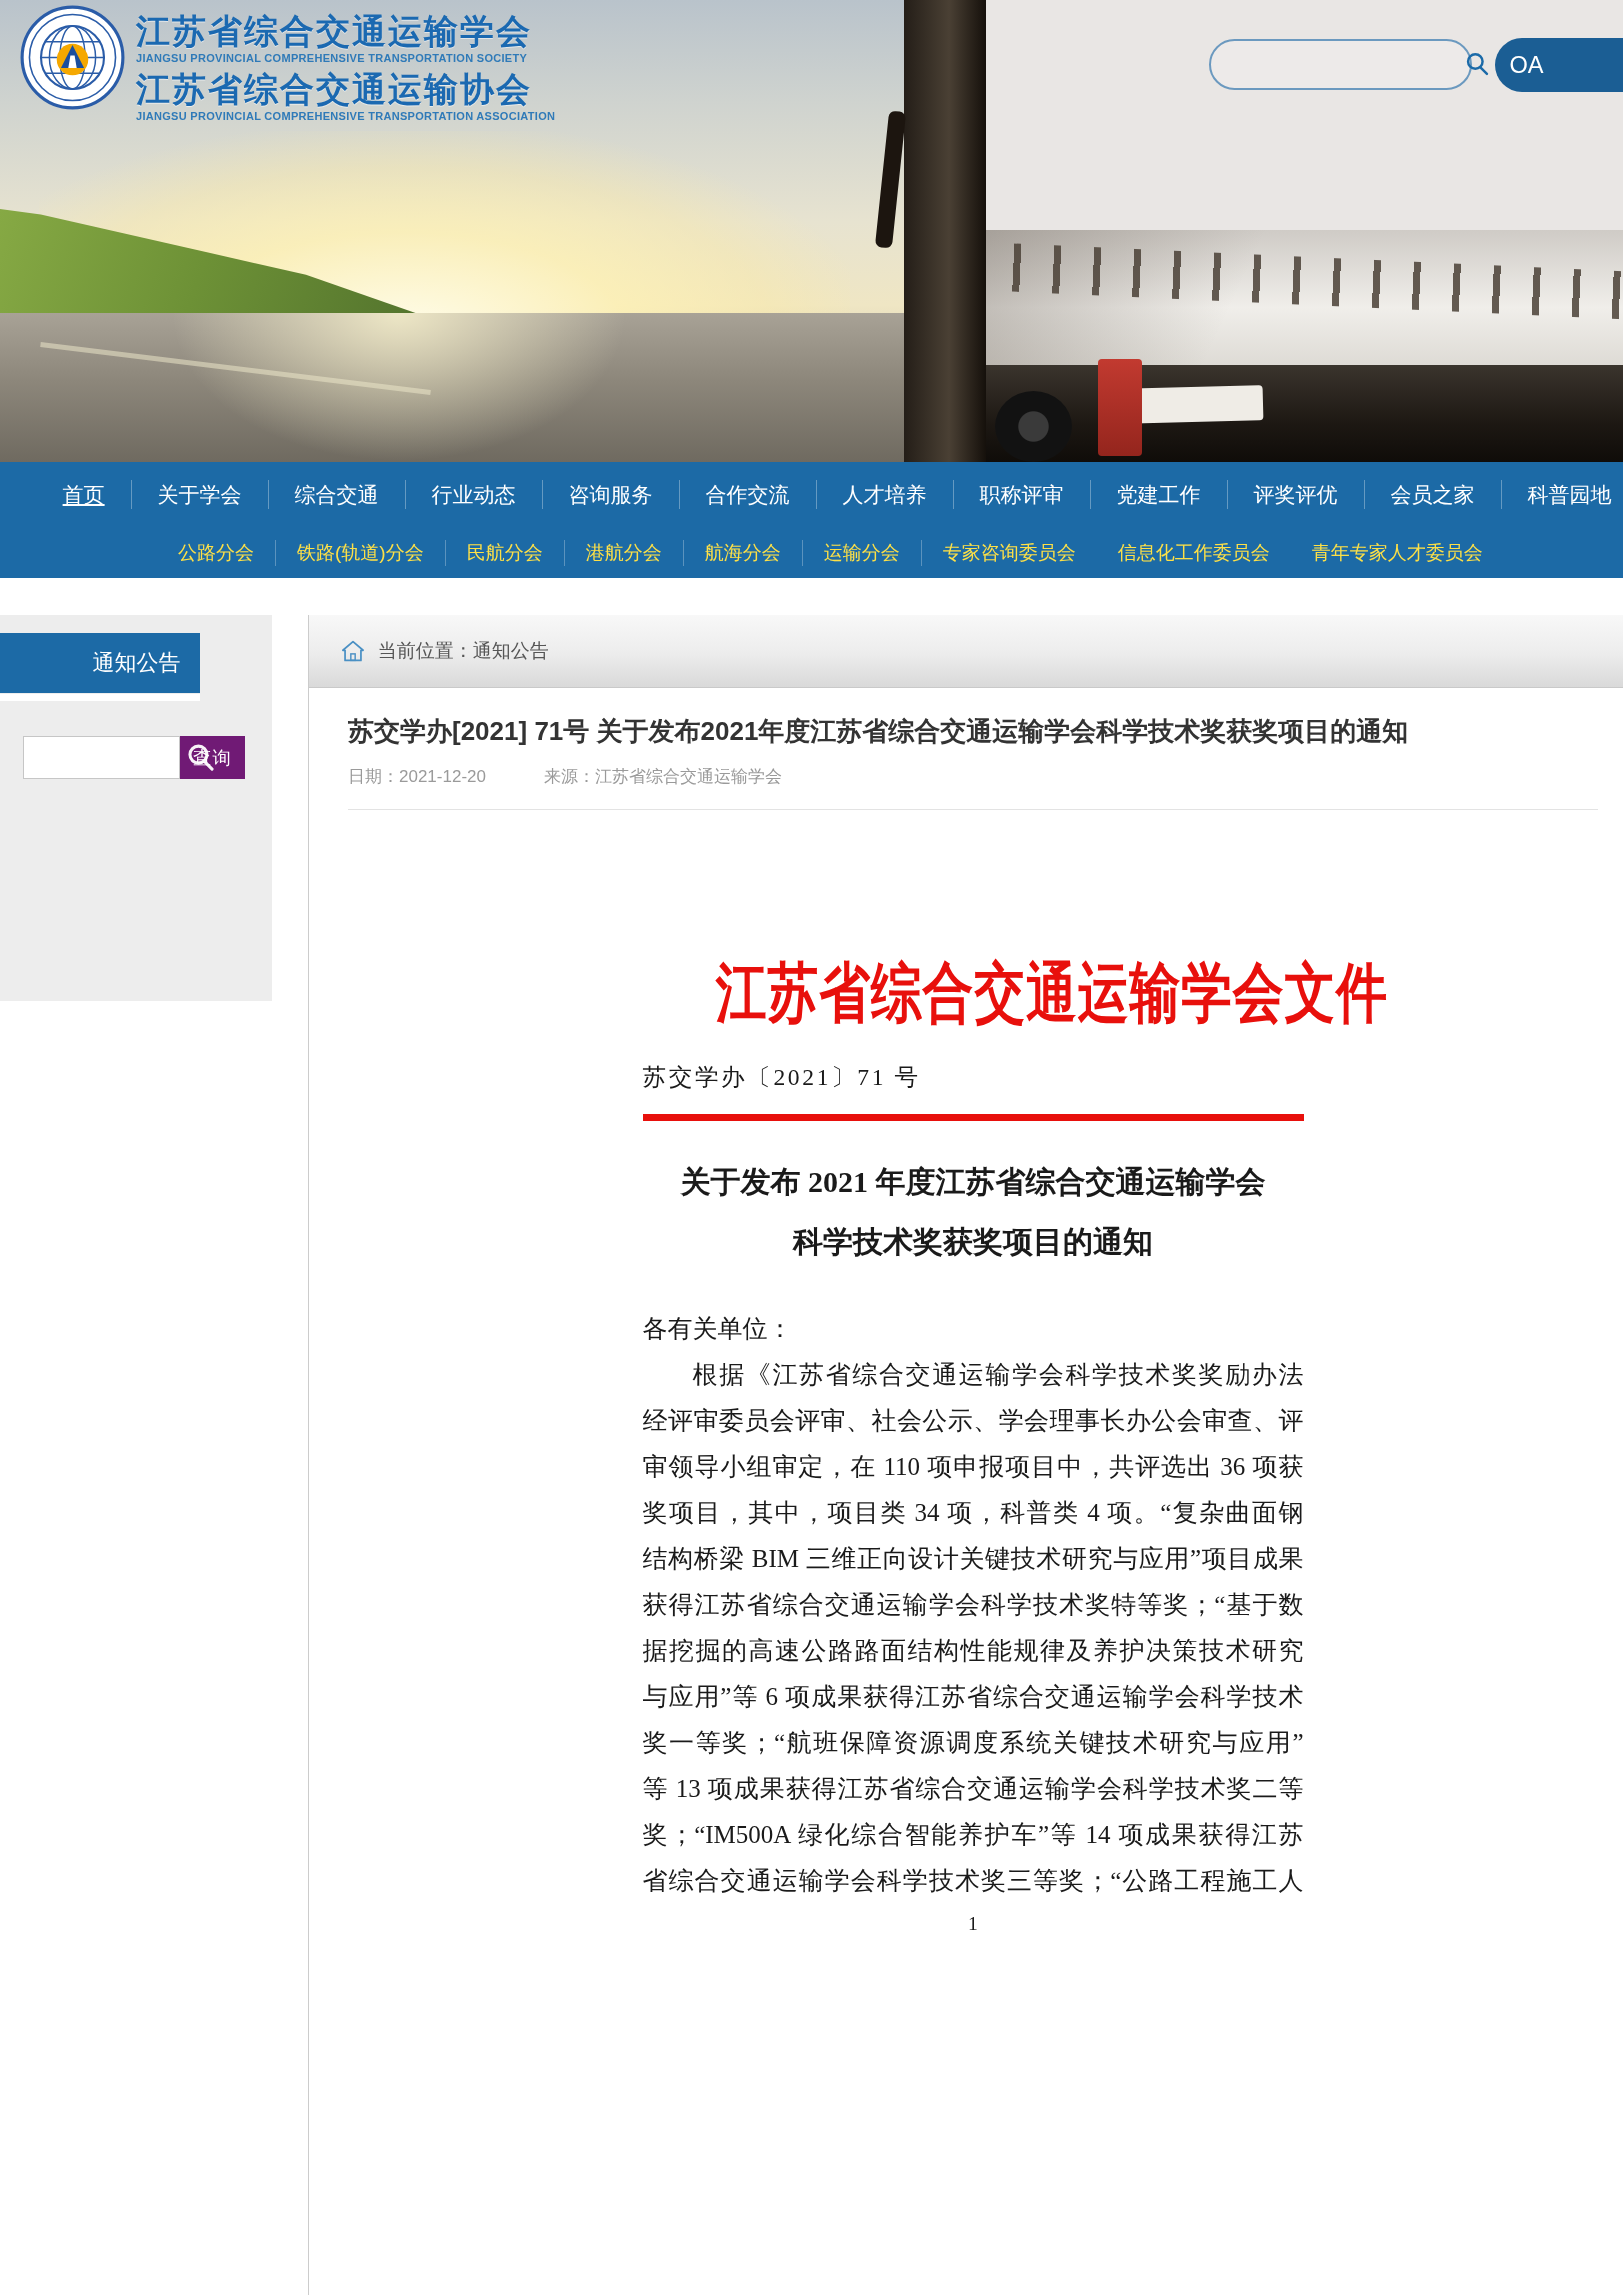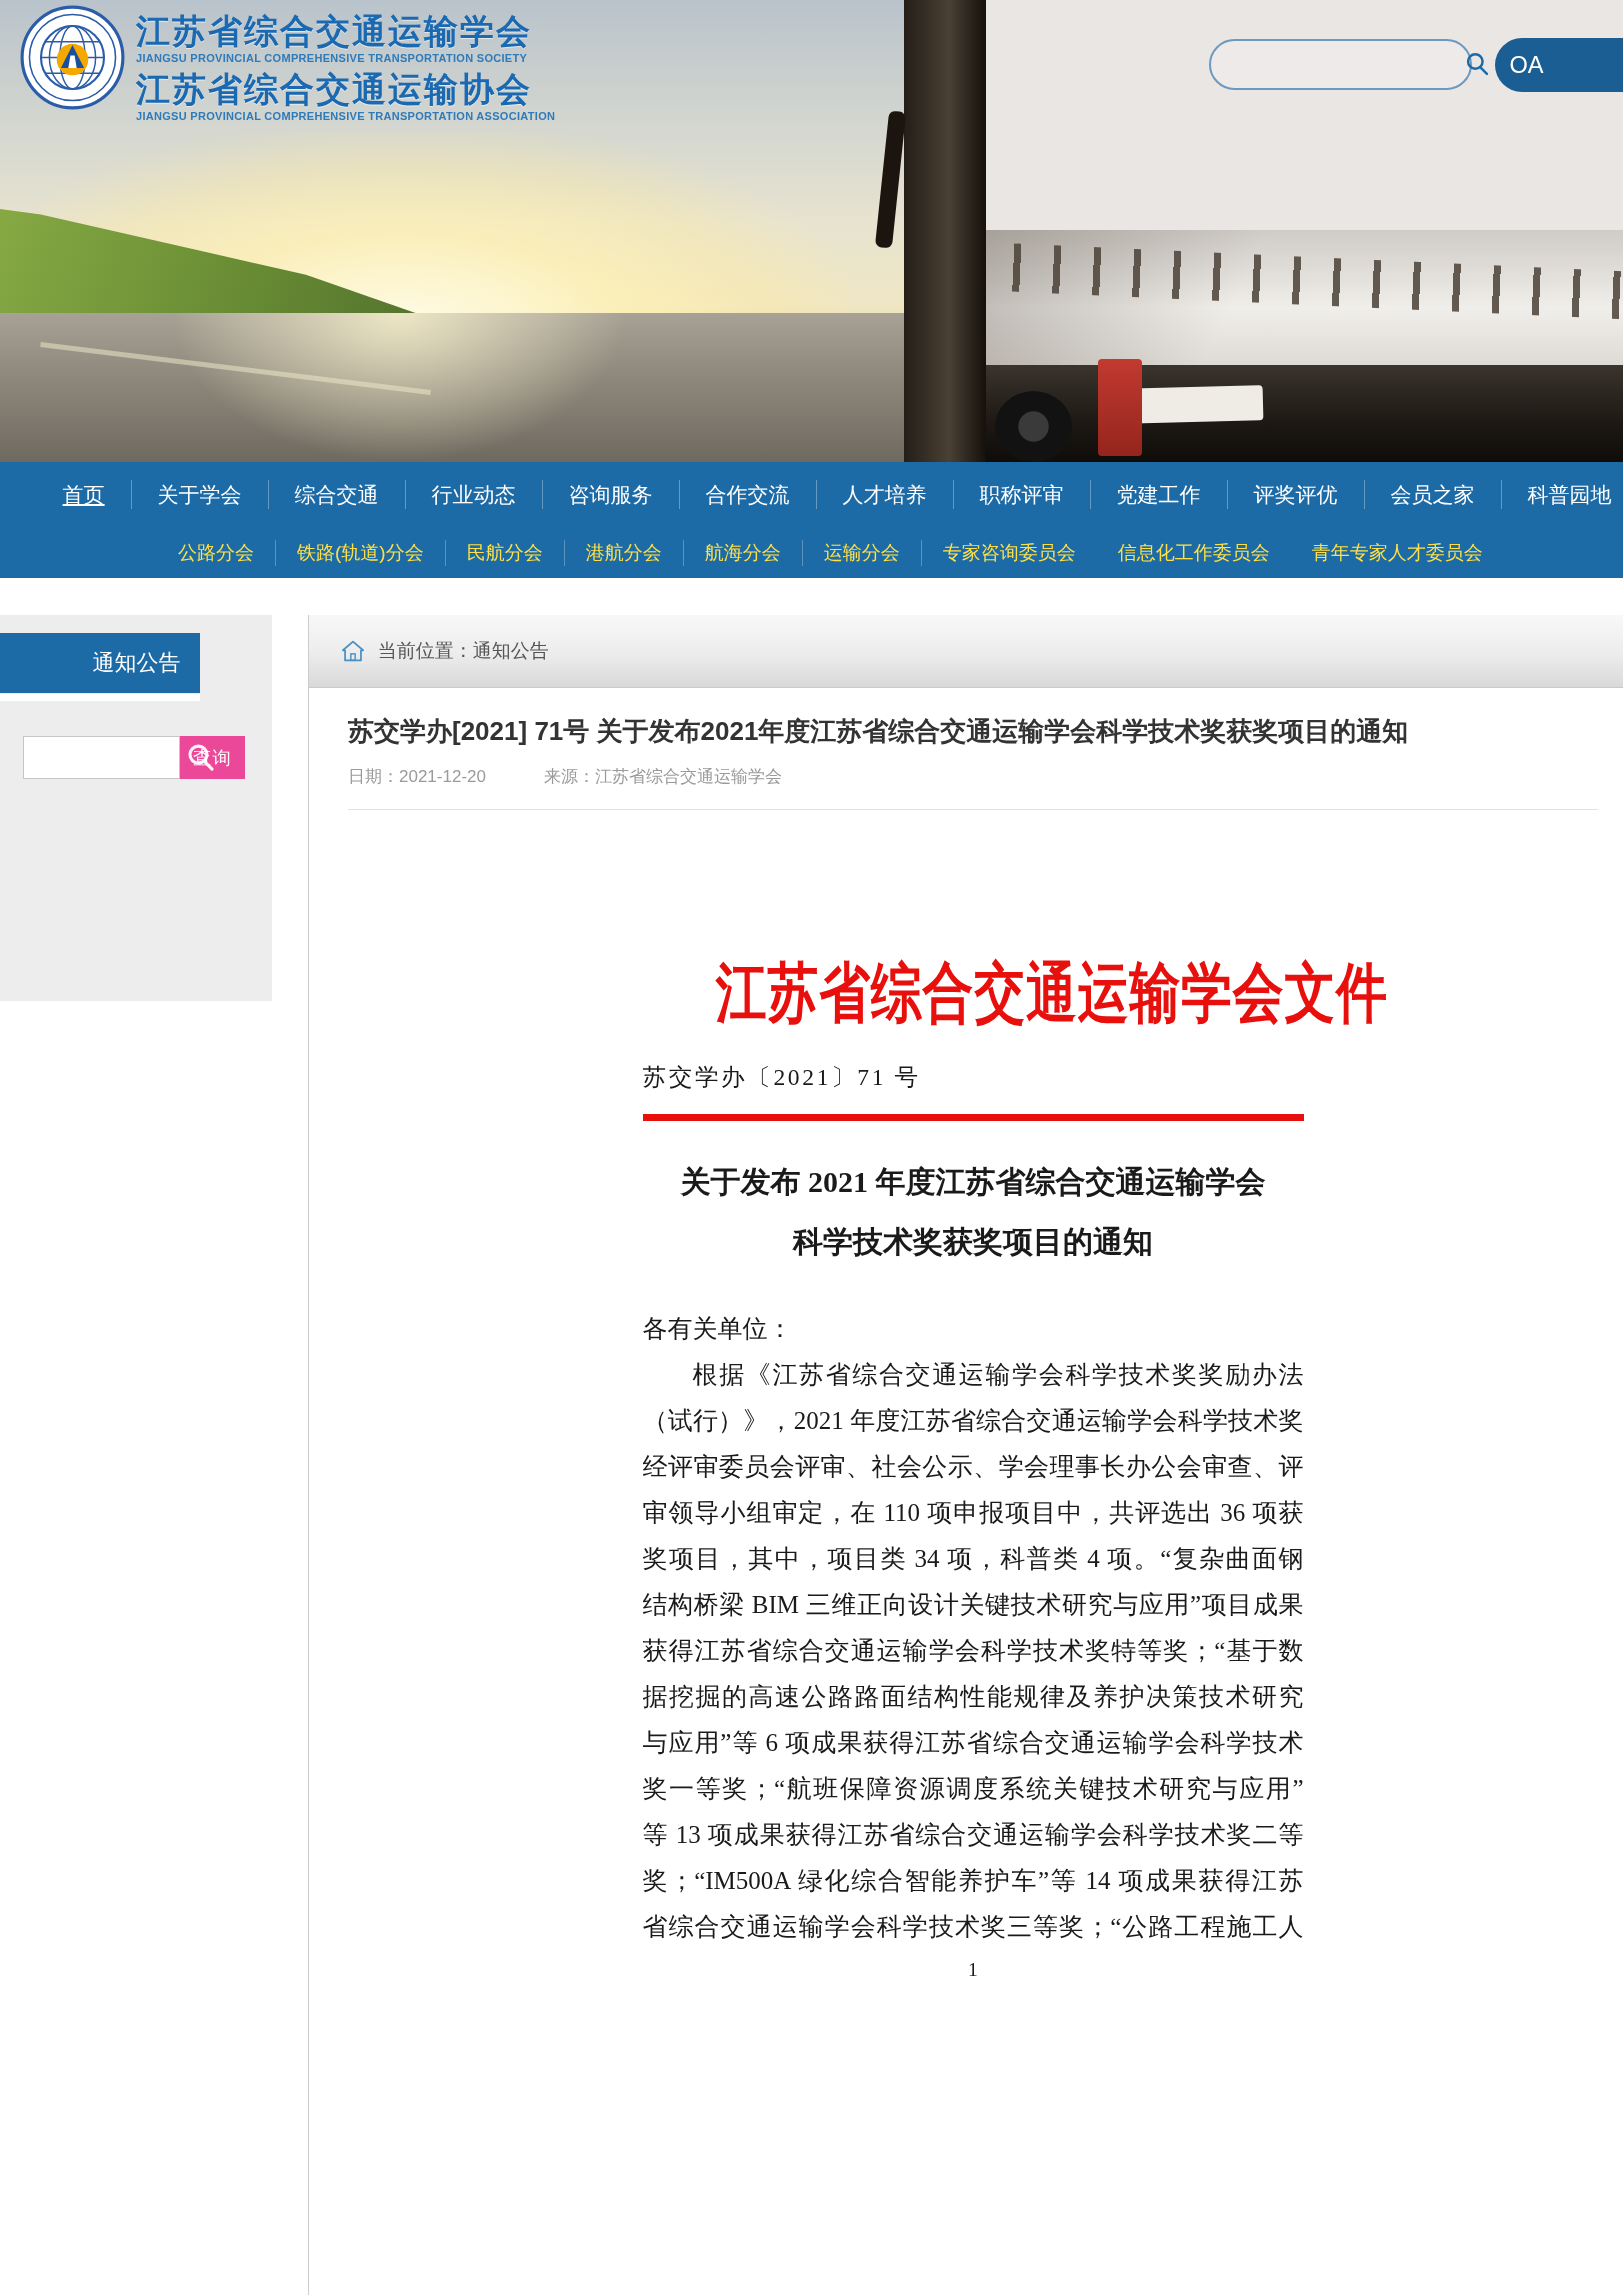--- a/index.html
+++ b/index.html
@@ -69,21 +69,21 @@
   .nav2 a.nosep { border-right:none; }
 
   
   .sidebar { position:absolute; left:0; top:615px; width:272px; height:386px; background:#ededed; }
   .side-title { position:absolute; left:0; top:18.3px; width:200px; height:60px; background:#1c6aa6;
                 color:#fff; font-size:22px; line-height:60px; text-align:right; padding-right:19.6px; cursor:pointer; }
   .side-title-gap { position:absolute; left:0; top:79px; width:200px; height:6.5px; background:#fff; }
   .side-search { position:absolute; left:23px; top:121px; width:224px; height:43px; display:flex; }
   .side-search input { width:157px; height:43px; border:0.7px solid #c6c6c6; background:#fff; outline:none;
                        font-size:17px; padding:0 9.2px; color:#333; }
-  .side-search button { width:65px; height:43px; border:none; background:#ec4899; color:#fff; font-size:18.3px;
+  .side-search button { width:65px; height:43px; border:none; background:#701a75; color:#fff; font-size:18.3px;
                         cursor:pointer; position:relative; overflow:hidden; }
   .side-search button svg { position:absolute; left:3.9px; top:5.2px; opacity:.95; }
   .side-search button .q-label { position:relative; z-index:0; letter-spacing:1.3px; }
 
   .main { position:absolute; left:308px; top:615px; width:1316px; height:1680px; background:#fff;
           border-left:0.7px solid #ccc; }
   .crumb-bar { height:73px; background:linear-gradient(180deg,#f8f8f8 0%,#ececec 55%,#d9d9d9 100%);
                border-bottom:0.7px solid #c9c9c9; display:flex; align-items:center; padding-left:31px; }
   .crumb-bar .home { display:flex; align-items:center; margin-right:11.8px; }
   .crumb-text { font-size:19px; color:#555; }
@@ -237,21 +237,20 @@
         <div class="doc-red-head">江苏省综合交通运输学会文件</div>
         <div class="doc-number">苏交学办〔2021〕71 号</div>
         <div class="doc-red-line"></div>
         <div class="doc-title">
           <div>关于发布 2021 年度江苏省综合交通运输学会</div>
           <div>科学技术奖获奖项目的通知</div>
         </div>
         <div class="doc-body">
           <div class="doc-line plain">各有关单位：</div>
           <div class="doc-line indent">根据《江苏省综合交通运输学会科学技术奖奖励办法</div>
-          <div class="doc-line">（试行）》，2021 年度江苏省综合交通运输学会科学技术奖</div>
           <div class="doc-line">经评审委员会评审、社会公示、学会理事长办公会审查、评</div>
           <div class="doc-line">审领导小组审定，在 110 项申报项目中，共评选出 36 项获</div>
           <div class="doc-line">奖项目，其中，项目类 34 项，科普类 4 项。“复杂曲面钢</div>
           <div class="doc-line">结构桥梁 BIM 三维正向设计关键技术研究与应用”项目成果</div>
           <div class="doc-line">获得江苏省综合交通运输学会科学技术奖特等奖；“基于数</div>
           <div class="doc-line">据挖掘的高速公路路面结构性能规律及养护决策技术研究</div>
           <div class="doc-line">与应用”等 6 项成果获得江苏省综合交通运输学会科学技术</div>
           <div class="doc-line">奖一等奖；“航班保障资源调度系统关键技术研究与应用”</div>
           <div class="doc-line">等 13 项成果获得江苏省综合交通运输学会科学技术奖二等</div>
           <div class="doc-line">奖；“IM500A 绿化综合智能养护车”等 14 项成果获得江苏</div>

